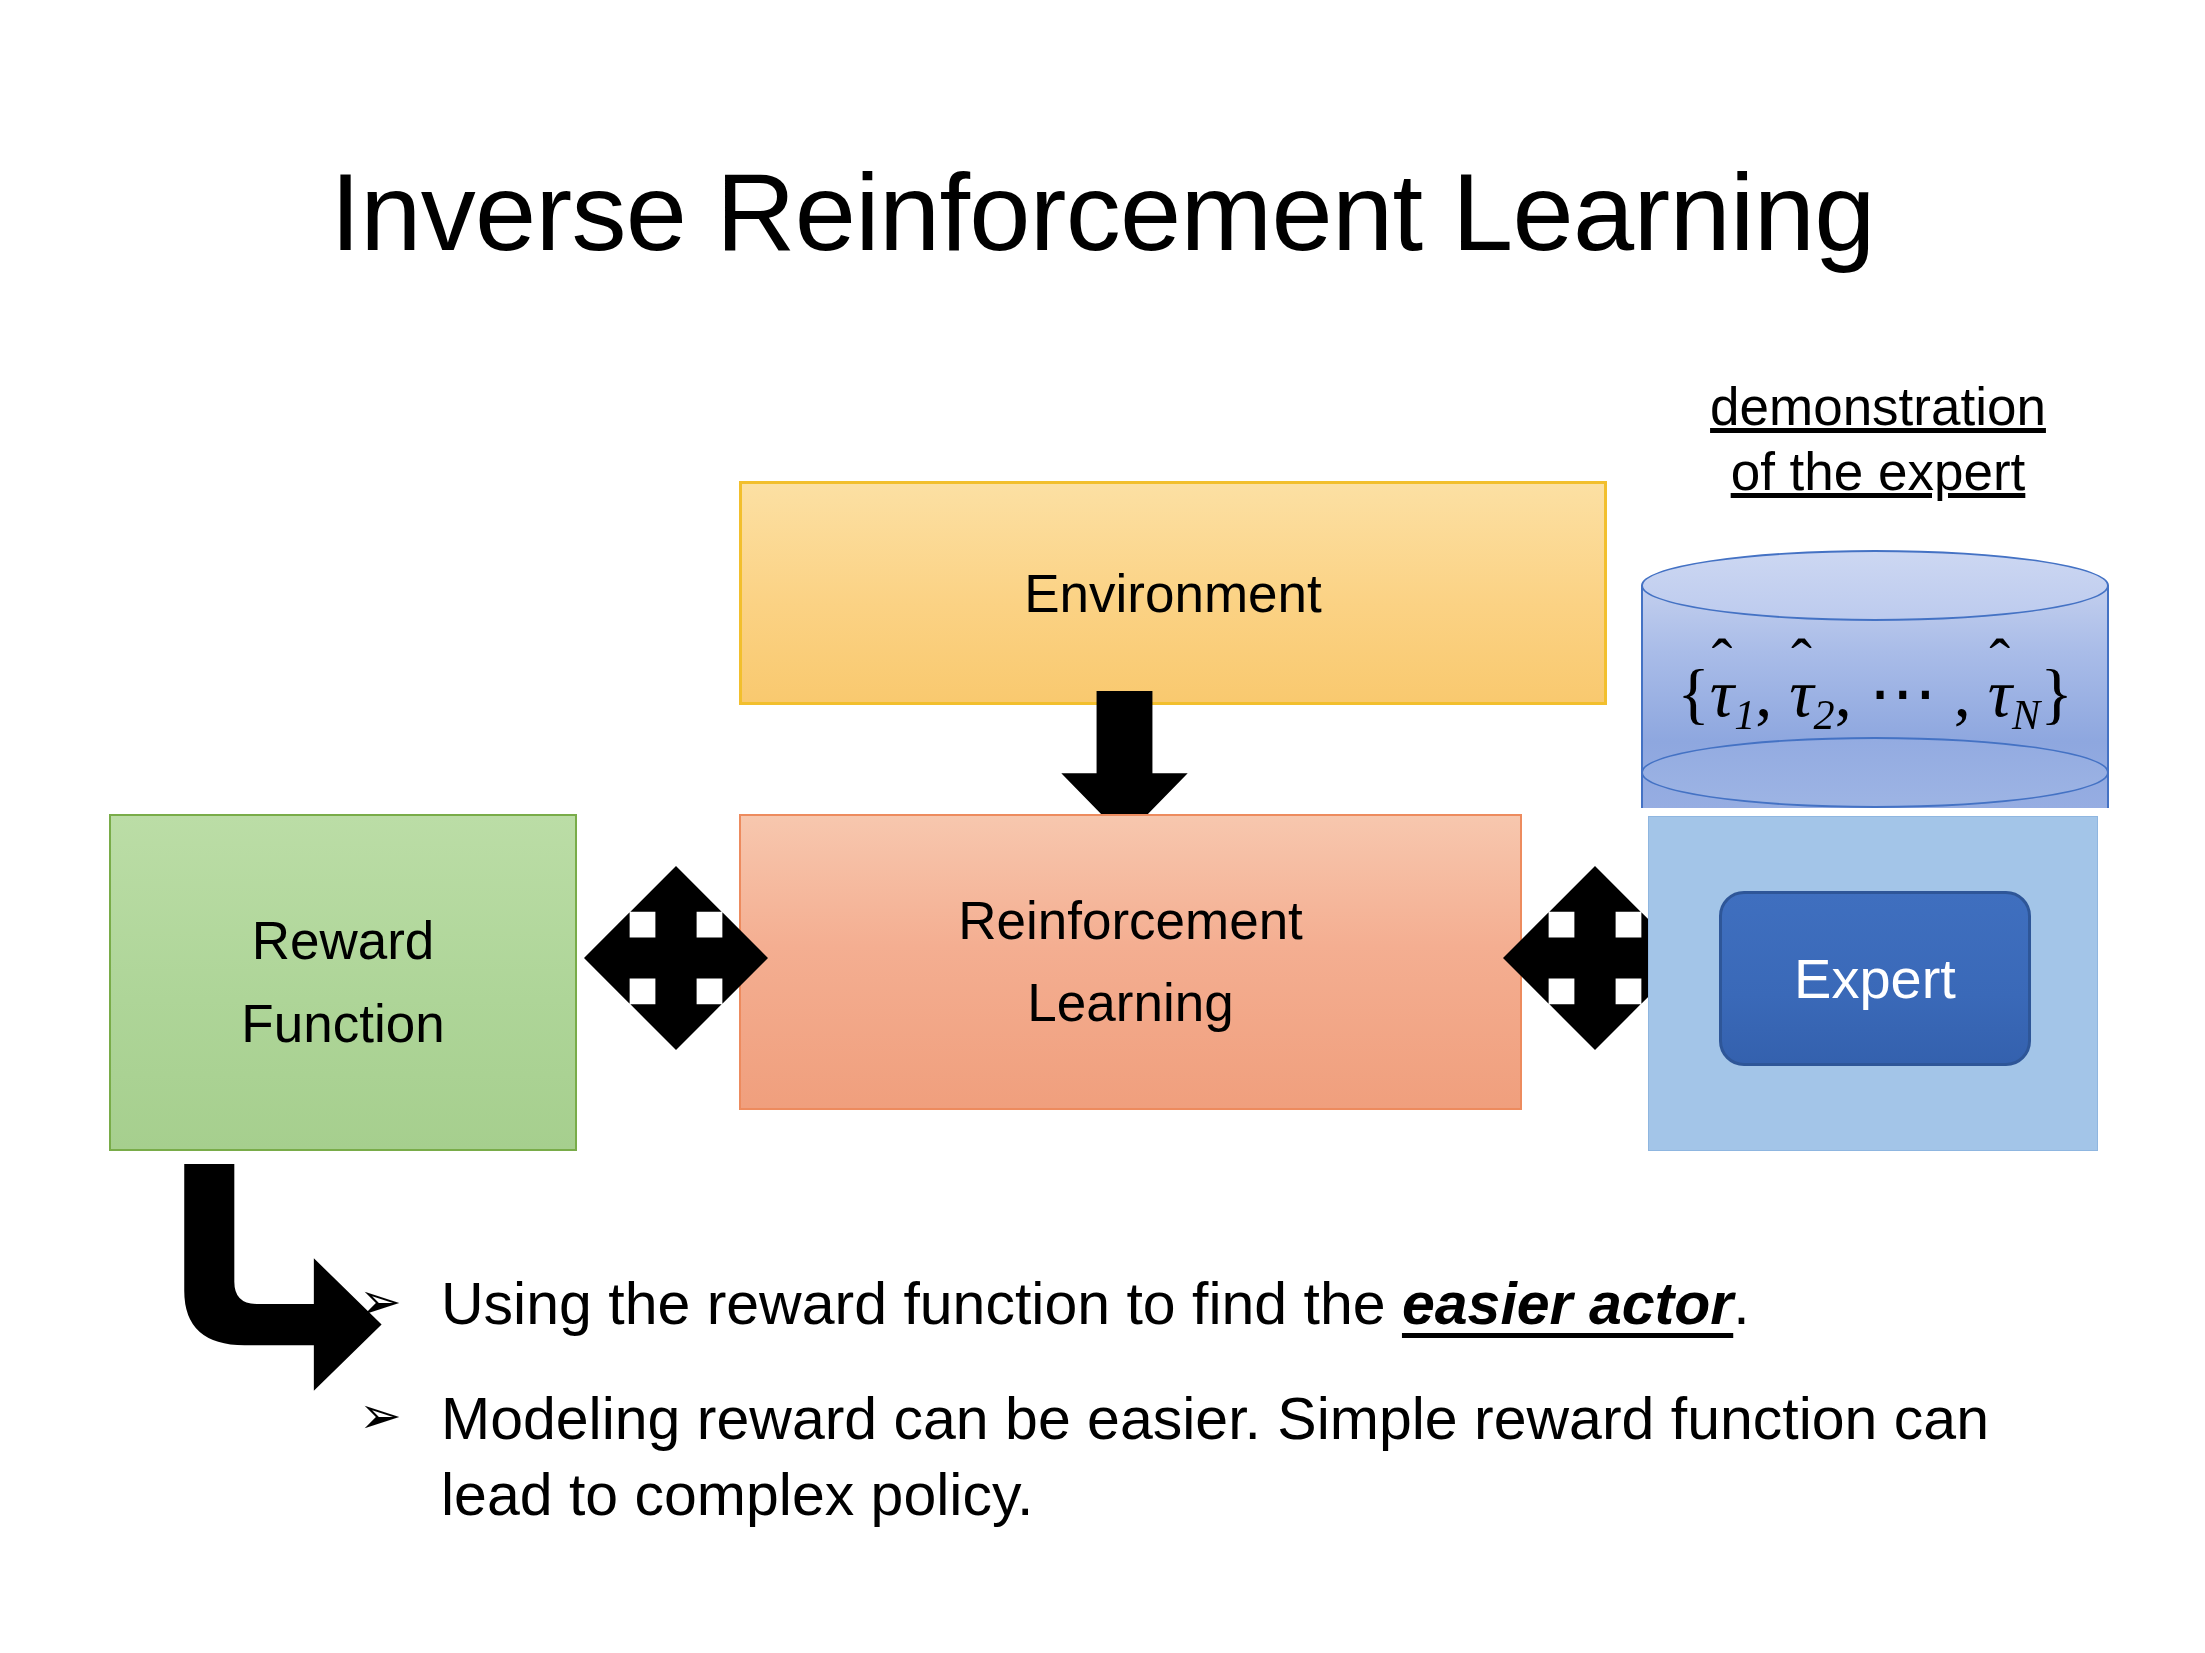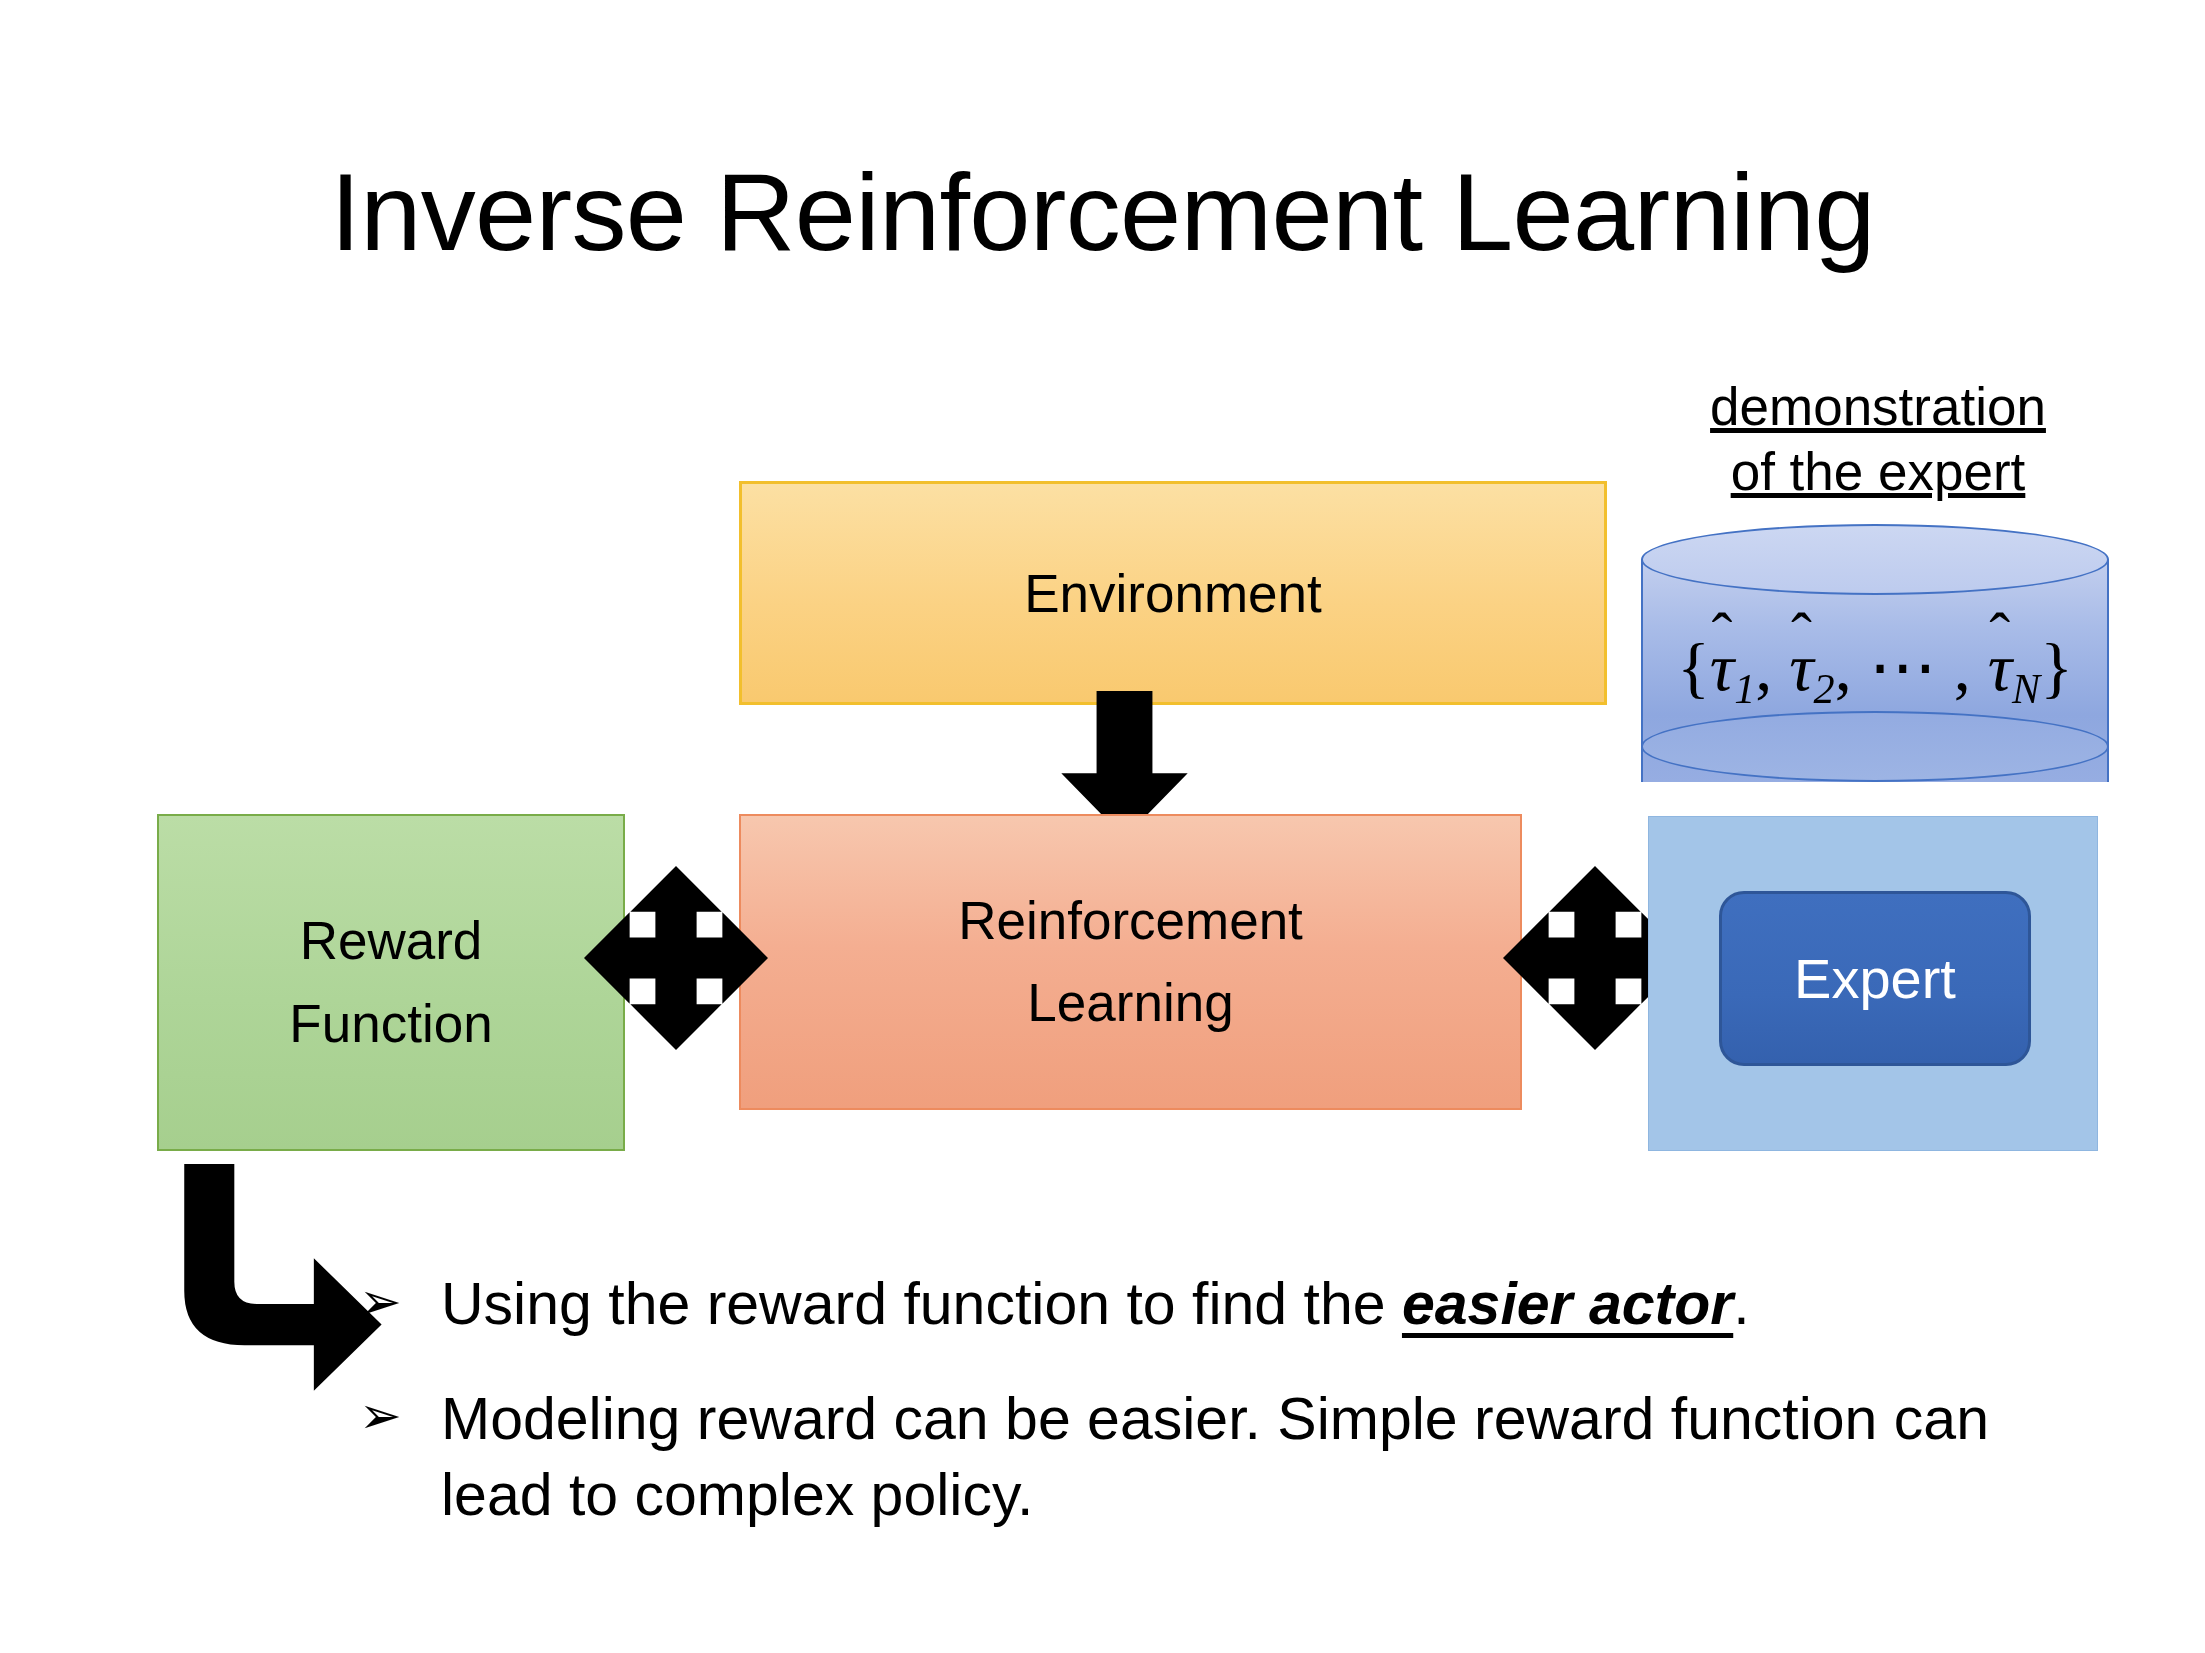--- a/index.html
+++ b/index.html
@@ -64,21 +64,20 @@
 
   #reward-box {
     left: 109px;
     top: 814px;
     width: 468px;
     height: 337px;
     background: linear-gradient(180deg, #BBDDA6 0%, #AED598 55%, #A6CF8E 100%);
     border: 2.9px solid #79AC49;
     font-size: 53px;
     line-height: 1.55;
-    margin-left: 48px;
   }
 
   
   #expert-panel {
     position: absolute;
     left: 1648px;
     top: 816px;
     width: 450px;
     height: 335px;
     background: #A3C5E8;
@@ -99,21 +98,21 @@
     align-items: center;
     justify-content: center;
     color: #ffffff;
     font-size: 56px;
   }
 
   
   #cylinder {
     position: absolute;
     left: 1641px;
-    top: 524px;
+    top: 550px;
     width: 564px;
     height: 294px;
   }
   #cyl-body {
     position: absolute;
     left: 0;
     top: 35px;
     width: 468px;
     height: 223px;
     background: linear-gradient(180deg, #C3CFEE 0%, #A9BCE8 30%, #8EA7DF 70%, #96ADE2 100%);

